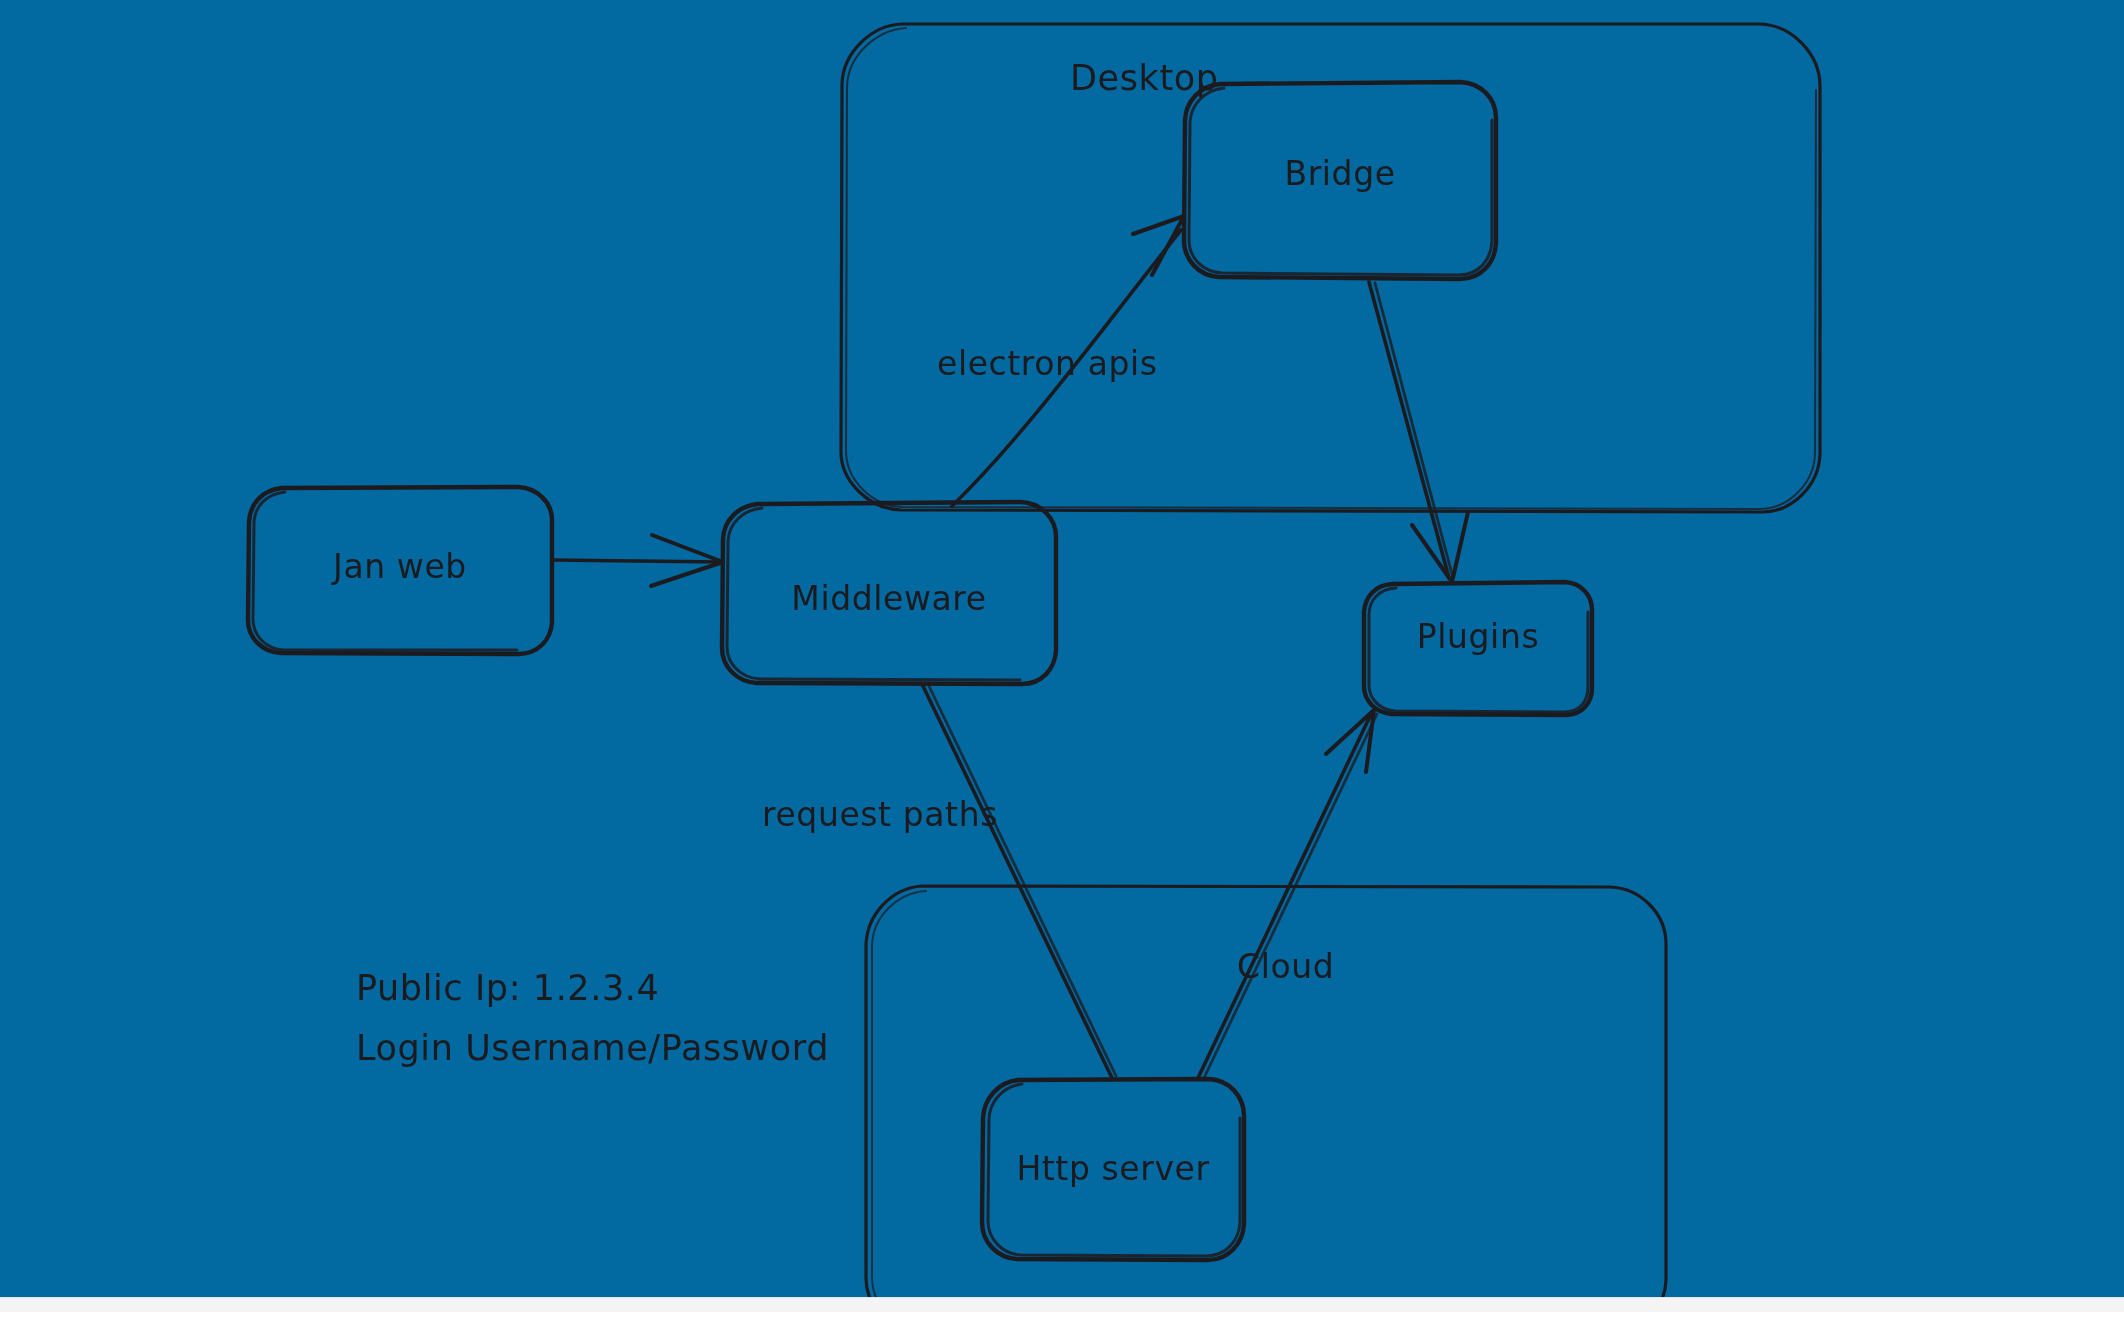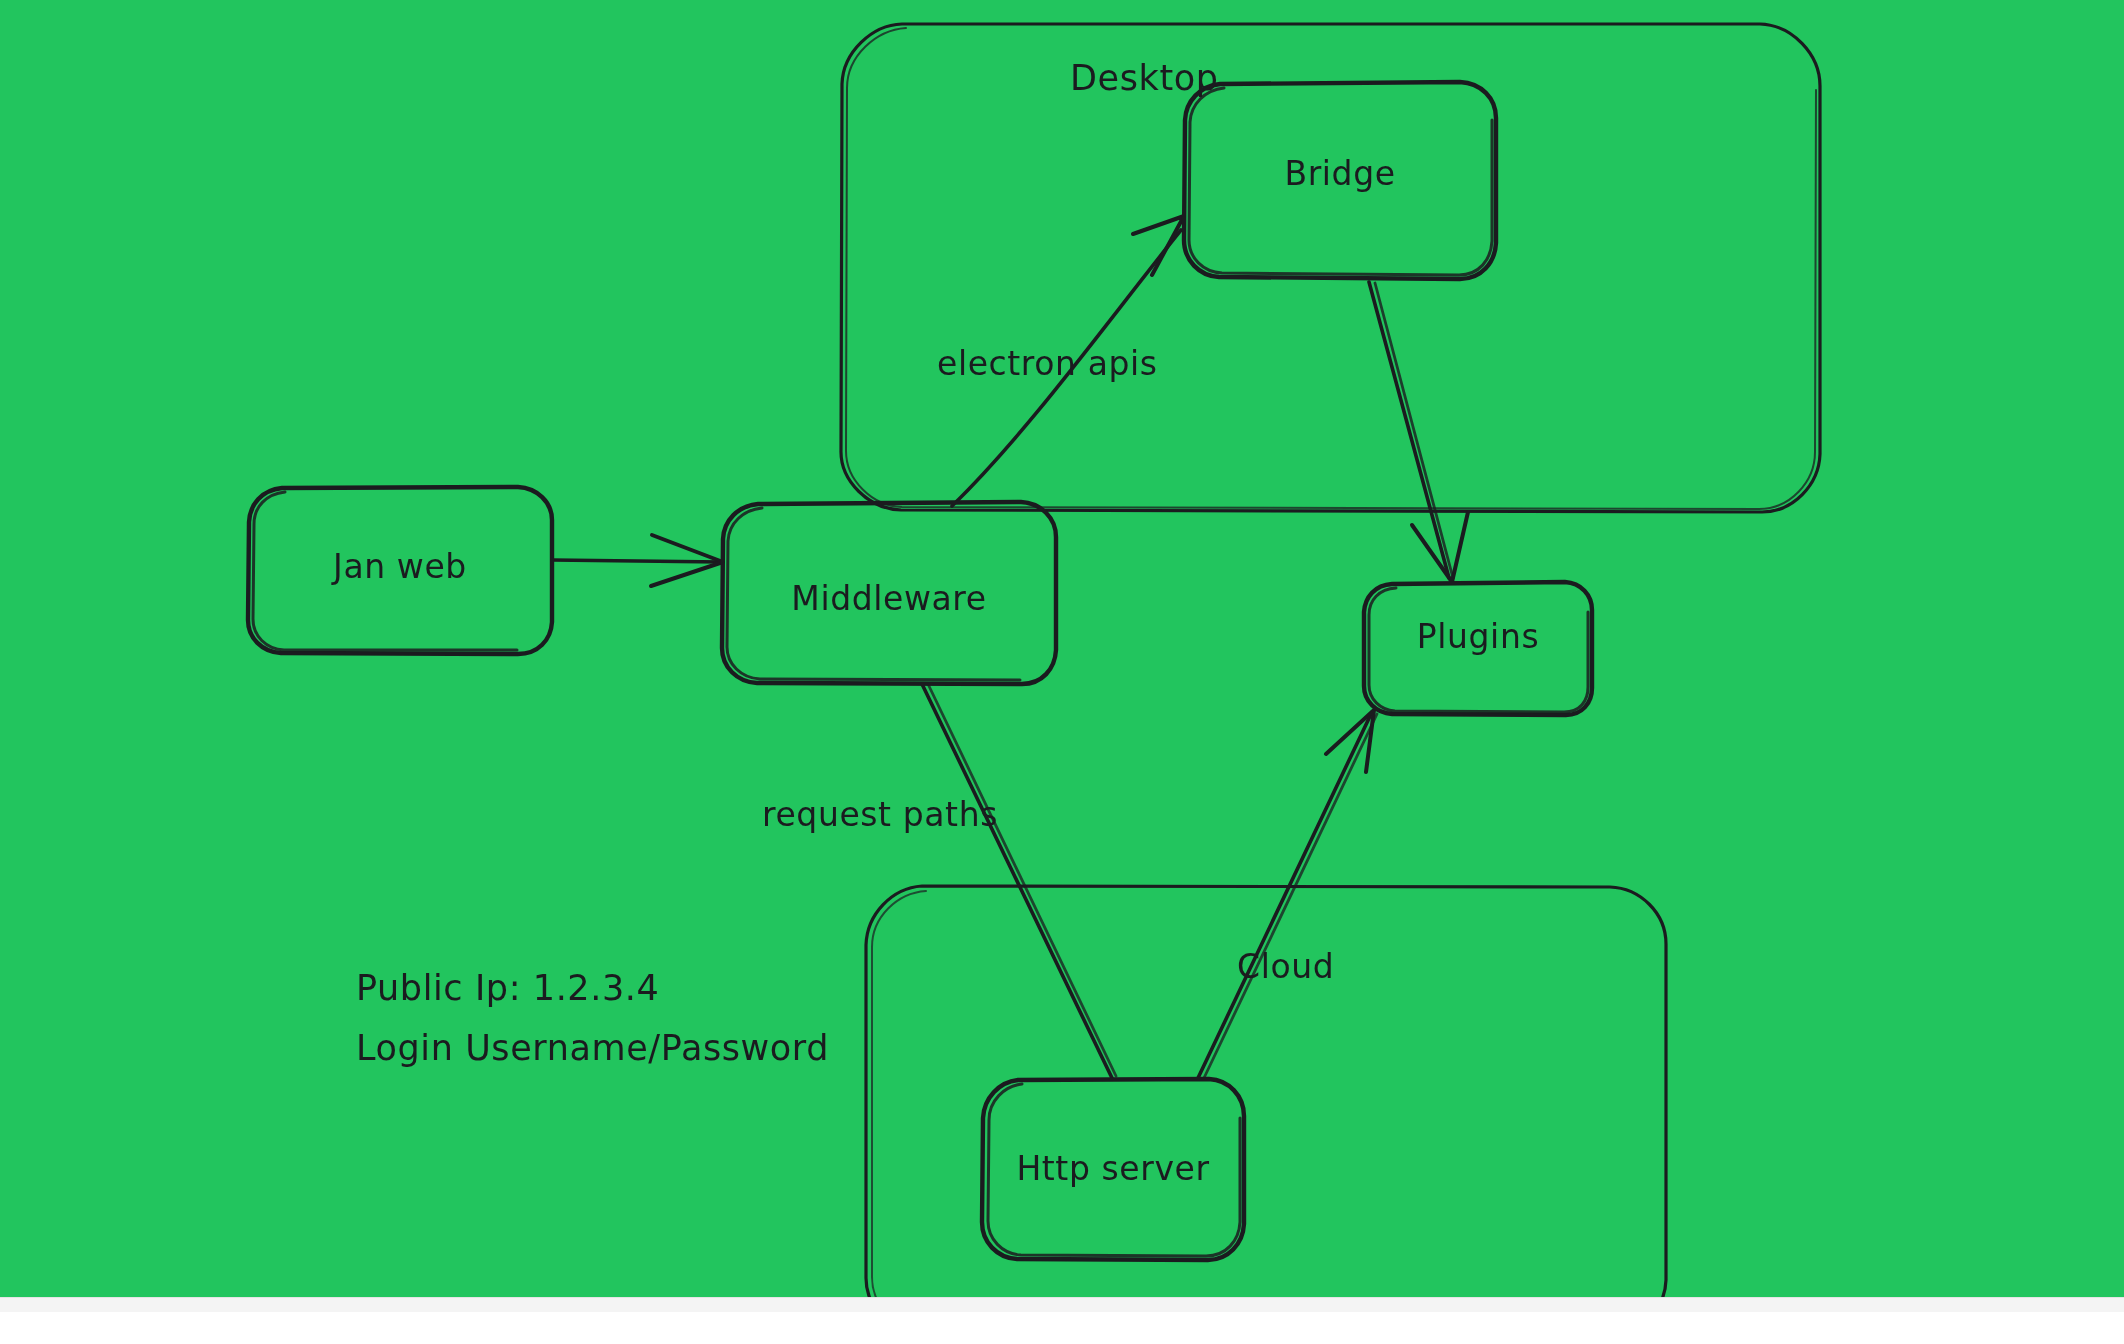--- a/index.html
+++ b/index.html
@@ -8,21 +8,21 @@
     padding: 0;
     background: #ffffff;
   }
   body {
     font-family: "DejaVu Sans", sans-serif;
   }
   #stage {
     position: relative;
     width: 2124px;
     height: 1312px;
-    background: #22c55e;
+    background: #0369a1;
     overflow: hidden;
     text-align: right;
   }
   #canvas {
     position: absolute;
     top: 0;
     left: 0;
     width: 2124px;
     height: 1344px;
   }

